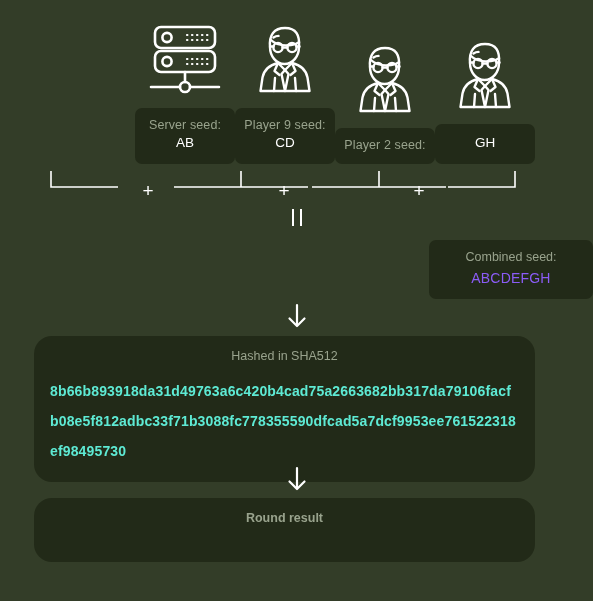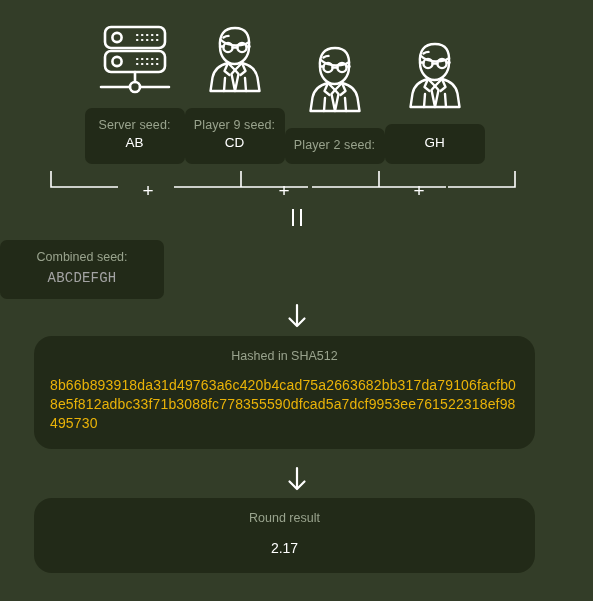--- a/index.html
+++ b/index.html
@@ -22,21 +22,21 @@
     box-sizing: border-box;
   }
 
   
   .seeds-row {
     position: absolute;
     left: 34px;
     top: 20px;
     width: 501px;
     display: flex;
-    justify-content: center;
+    justify-content: flex-end;
     align-items: flex-end;
   }
   .seed-col {
     width: 100px;
     display: flex;
     flex-direction: column;
     align-items: center;
   }
   .seed-icon {
     height: 78px;
@@ -107,41 +107,40 @@
     margin: 0 3px;
   }
 
   
   .combined-wrap {
     position: absolute;
     left: 0;
     right: 0;
     top: 240px;
     display: flex;
-    justify-content: flex-start;
+    justify-content: flex-end;
   }
   .combined-card {
     background: #222a18;
     border-radius: 7px;
     padding: 9px 22px 11px 22px;
     text-align: center;
     min-width: 120px;
   }
   .combined-card .label {
     color: #99a38d;
     font-size: 12.5px;
     line-height: 16px;
   }
   .combined-card .value {
-    color: #a3a3a3;
+    color: #8b5cf6;
     font-size: 14px;
     line-height: 20px;
     margin-top: 3px;
     letter-spacing: .2px;
-    font-family: Liberation Mono, monospace;
   }
 
   
   .arrow {
     position: absolute;
     left: 0;
     right: 0;
     display: flex;
     justify-content: center;
   }
@@ -161,34 +160,36 @@
     top: 336px;
     padding: 12px 16px 16px 16px;
   }
   .panel .panel-title {
     color: #99a38d;
     font-size: 12.5px;
     line-height: 17px;
     text-align: center;
   }
   .hash-value {
-    color: #eab308;
+    color: #5eead4;
     font-size: 14px;
-    line-height: 19px;
+    line-height: 30px;
     margin-top: 11px;
     word-break: break-all;
     letter-spacing: .15px;
     text-align: left;
+    font-weight: bold;
   }
 
   
   .result-panel {
     top: 498px;
-    height: 75px;
+    height: 64px;
     padding: 12px 16px 0 16px;
+    font-weight: bold;
   }
   .result-value {
     color: #ffffff;
     font-size: 14px;
     line-height: 20px;
     margin-top: 11px;
     text-align: center;
   }
 </style>
 </head>
@@ -351,16 +352,15 @@
 
   <div class="arrow arrow-2">
     <svg width="22" height="26" viewBox="0 0 22 26" fill="none" stroke="#ffffff" stroke-width="2.2" stroke-linecap="round" stroke-linejoin="round">
       <path d="M11 2v20"></path>
       <path d="M3.5 15.5L11 23l7.5-7.5"></path>
     </svg>
   </div>
 
   <div class="panel result-panel">
     <div class="panel-title">Round result</div>
-    <div class="result-value">2.17</div>
   </div>
 
 </div>
 
 </body></html>

